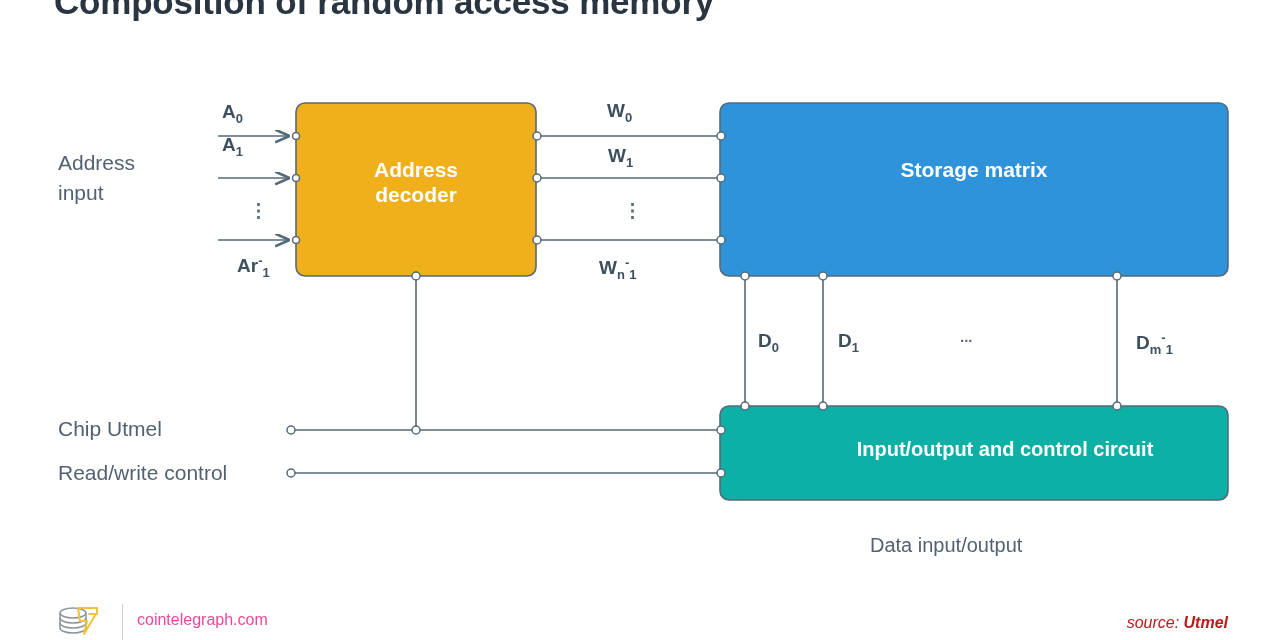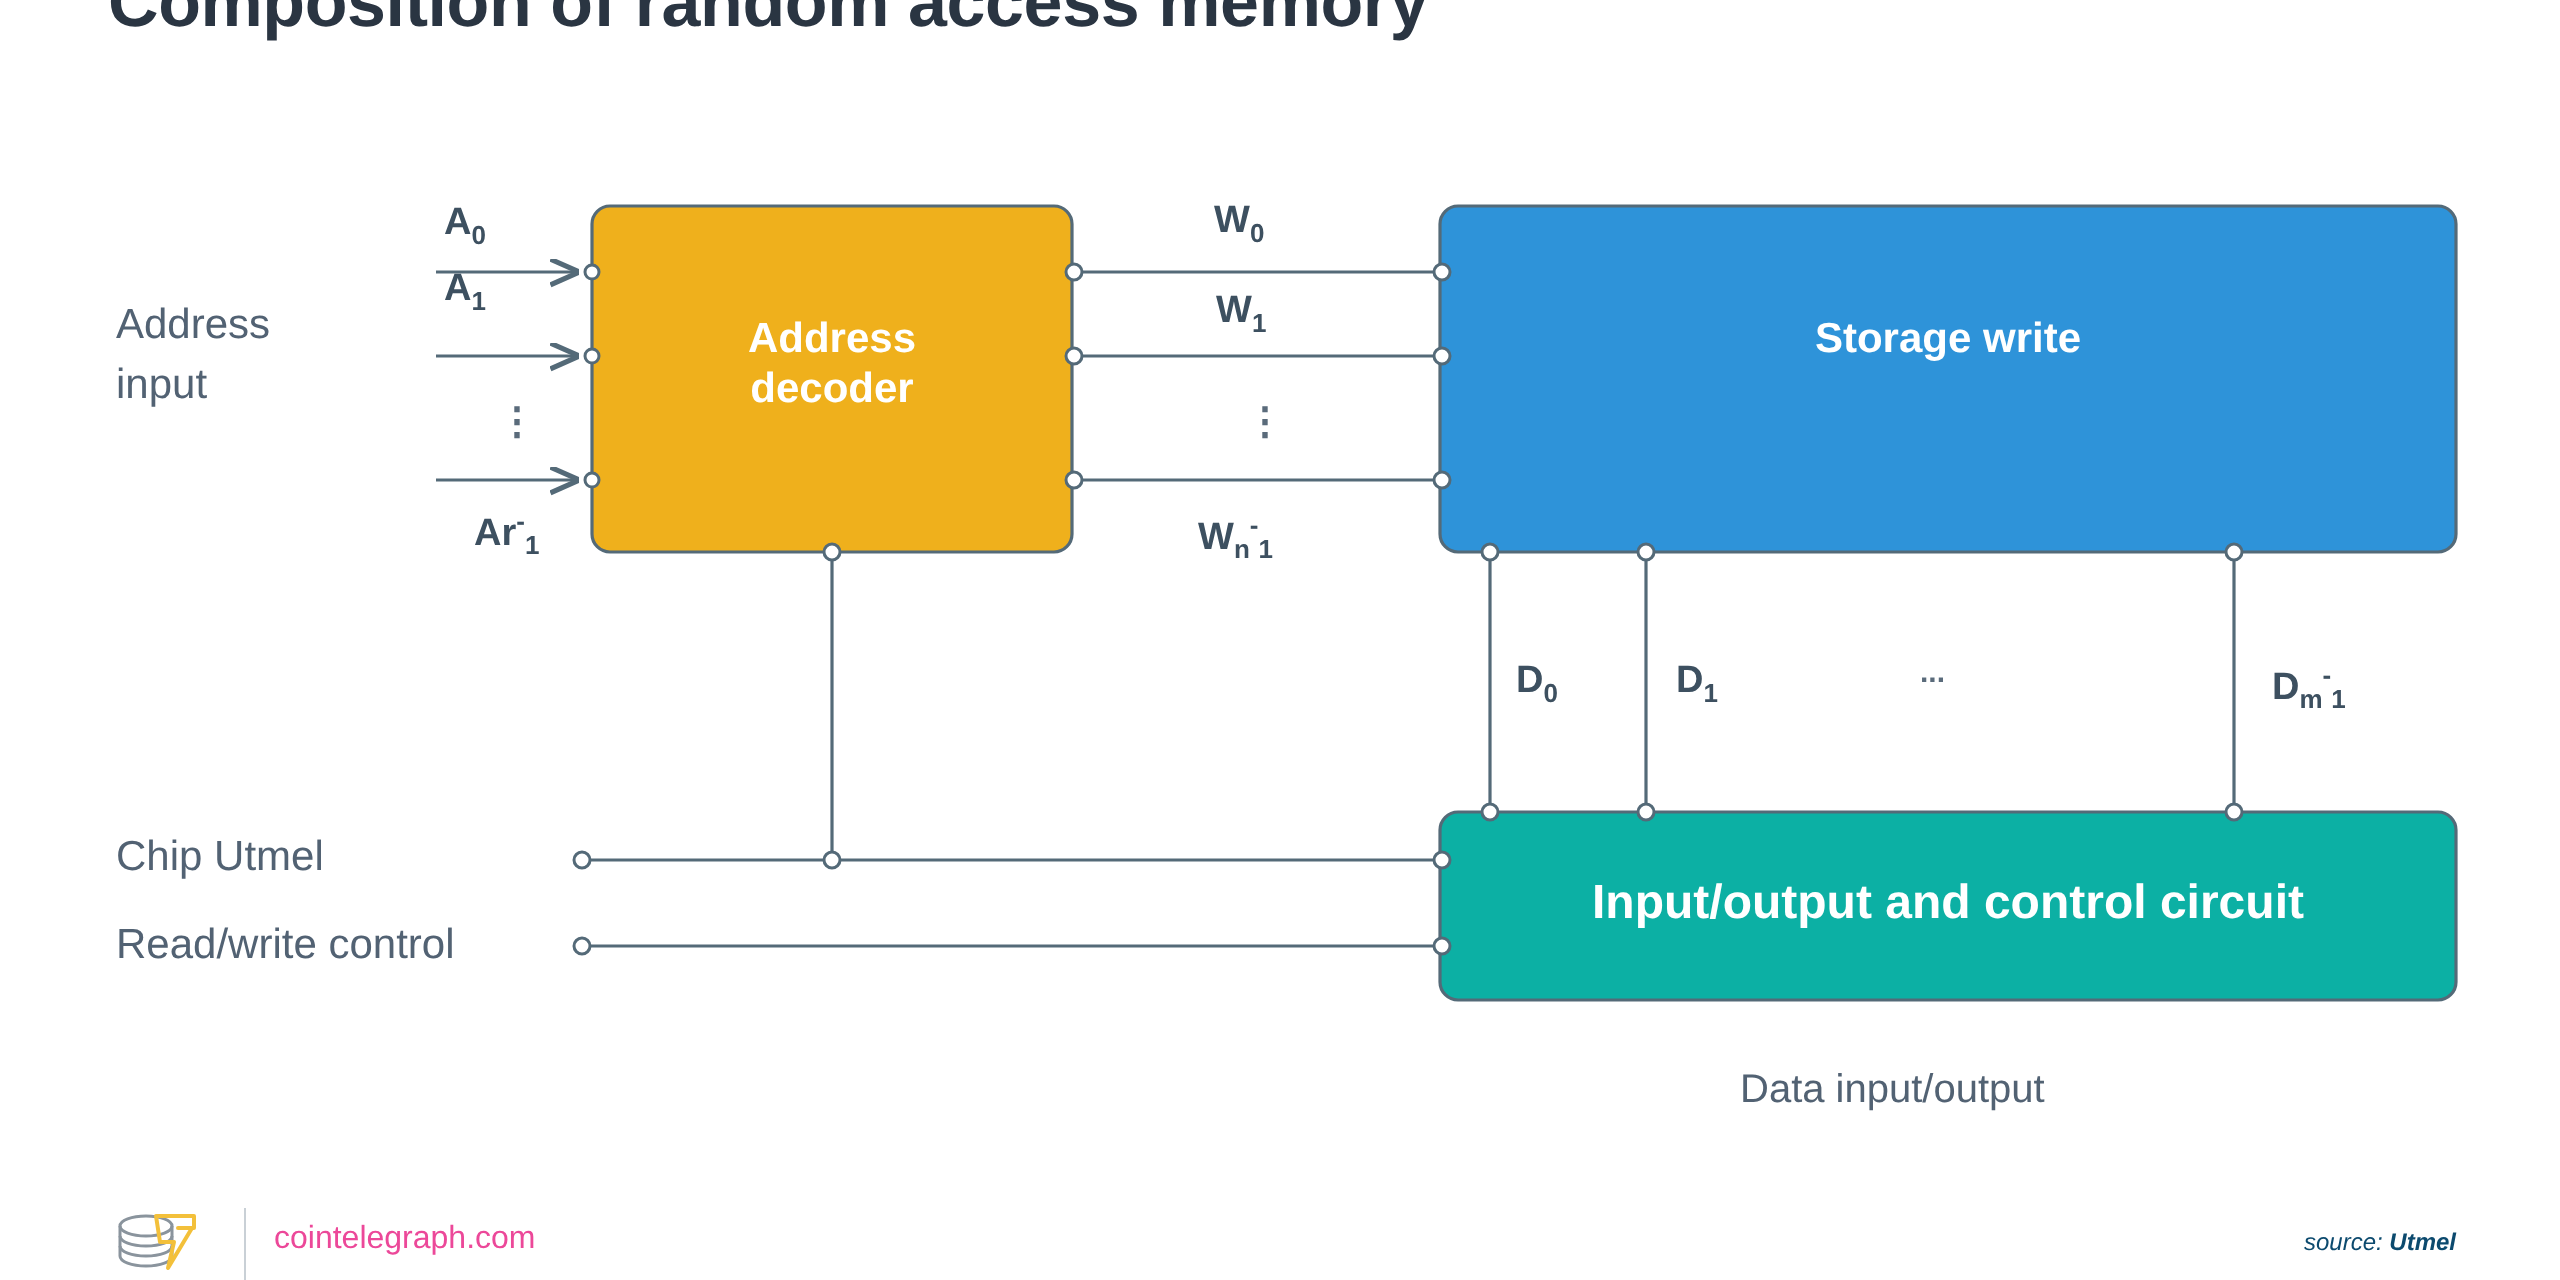--- a/index.html
+++ b/index.html
@@ -49,21 +49,22 @@
   #lbl-decoder {
     left: 296px; top: 158px; width: 240px;
     font-size: 21px;
   }
   #lbl-matrix {
     left: 720px; top: 158px; width: 508px;
     font-size: 21px;
   }
   #lbl-io {
     left: 720px; top: 438px; width: 508px;
-    font-size: 24px;
+    font-size: 20px;
+    padding-left: 31px;
   }
 
   
   .side-label {
     position: absolute;
     font-size: 21px;
     color: #526273;
     white-space: nowrap;
     line-height: 1.45;
   }
@@ -115,23 +116,23 @@
   .footer-site {
     position: absolute;
     left: 137px; top: 611px;
     font-size: 16px;
     color: #ec4899;
     white-space: nowrap;
   }
   .footer-source {
     position: absolute;
     right: 52px; top: 614px;
-    font-size: 12px;
+    font-size: 16px;
     font-style: italic;
-    color: #0c4a6e;
+    color: #b91c1c;
     white-space: nowrap;
   }
   .footer-source b { font-weight: bold; font-style: italic; }
   .footer-logo {
     position: absolute;
     left: 56px; top: 604px;
     width: 46px; height: 36px;
   }
 </style>
 </head>
@@ -212,21 +213,21 @@
   </g>
 </svg>
 </div>
 
 <div class="box-label" id="lbl-decoder">
   <div>Address</div>
   <div>decoder</div>
 </div>
 
 <div class="box-label" id="lbl-matrix">
-  <div>Storage write</div>
+  <div>Storage matrix</div>
 </div>
 
 <div class="box-label" id="lbl-io">Input/output and control circuit</div>
 
 <div class="side-label" id="lbl-address-input">
   <div>Address</div>
   <div>input</div>
 </div>
 <div class="side-label" id="lbl-chip-select">Chip Utmel</div>
 <div class="side-label" id="lbl-rw-control">Read/write control</div>

